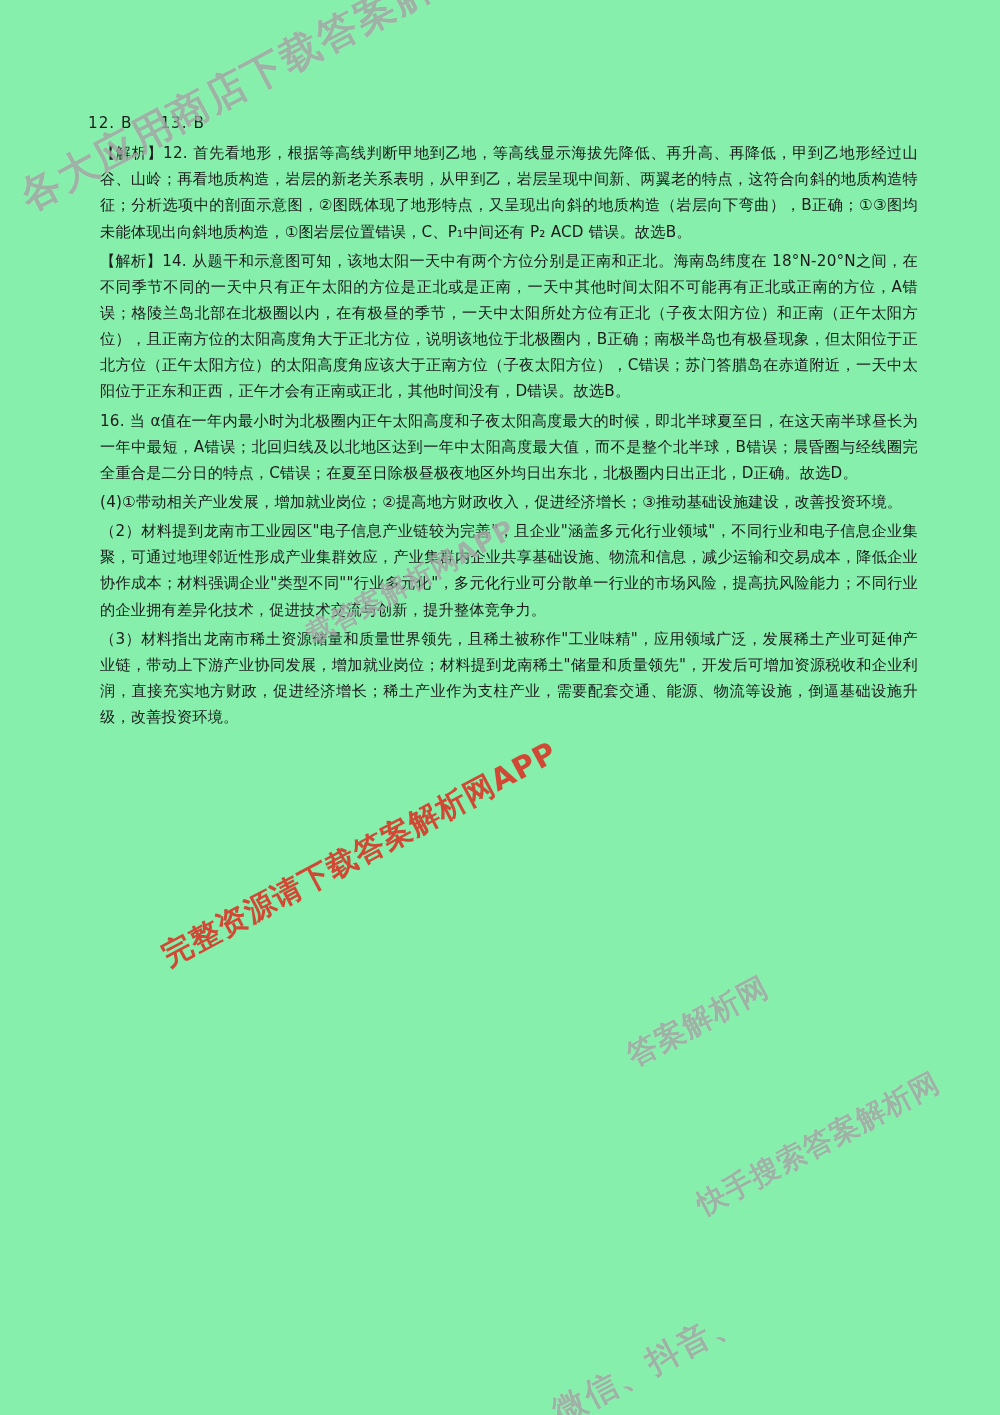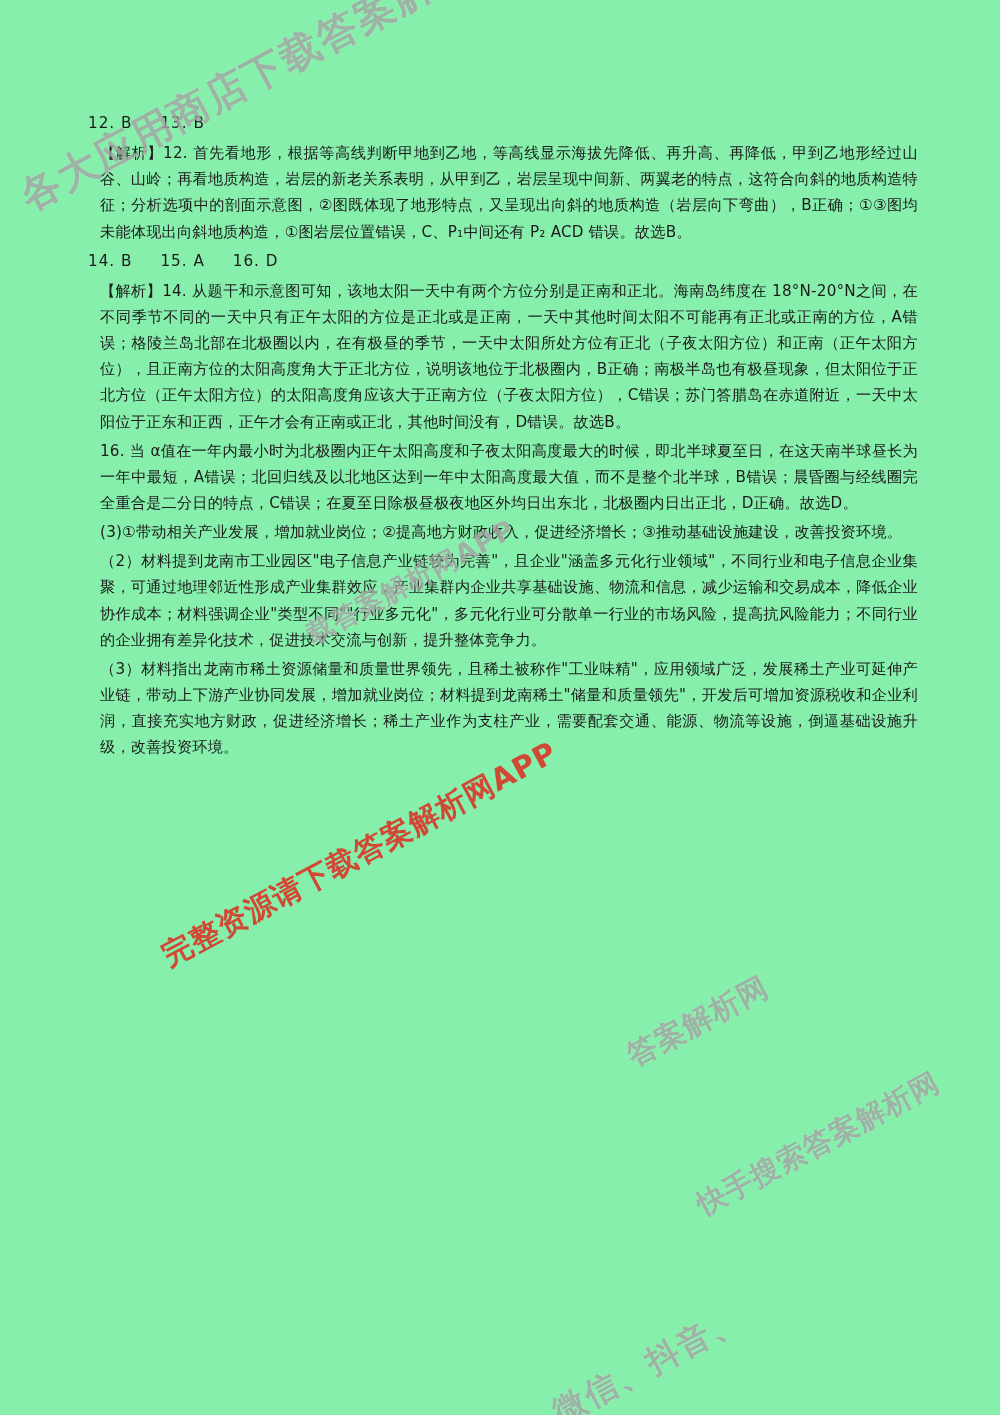--- a/index.html
+++ b/index.html
@@ -116,27 +116,24 @@
 <div id="page">
 
   <div class="doc-body">
 
     <div class="answer-line">
       <span>12. B</span><span class="gap"></span><span>13. B</span>
     </div>
 
     <p class="para">【解析】12. 首先看地形，根据等高线判断甲地到乙地，等高线显示海拔先降低、再升高、再降低，甲到乙地形经过山谷、山岭；再看地质构造，岩层的新老关系表明，从甲到乙，岩层呈现中间新、两翼老的特点，这符合向斜的地质构造特征；分析选项中的剖面示意图，②图既体现了地形特点，又呈现出向斜的地质构造（岩层向下弯曲），B正确；①③图均未能体现出向斜地质构造，①图岩层位置错误，C、P₁中间还有 P₂ ACD 错误。故选B。</p>
 
-    <div class="answer-line">
-      <span>14. B</span><span class="gap"></span><span>15. A</span><span class="gap"></span><span>16. D</span>
-    </div>
 
     <p class="para">【解析】14. 从题干和示意图可知，该地太阳一天中有两个方位分别是正南和正北。海南岛纬度在 18°N-20°N之间，在不同季节不同的一天中只有正午太阳的方位是正北或是正南，一天中其他时间太阳不可能再有正北或正南的方位，A错误；格陵兰岛北部在北极圈以内，在有极昼的季节，一天中太阳所处方位有正北（子夜太阳方位）和正南（正午太阳方位），且正南方位的太阳高度角大于正北方位，说明该地位于北极圈内，B正确；南极半岛也有极昼现象，但太阳位于正北方位（正午太阳方位）的太阳高度角应该大于正南方位（子夜太阳方位），C错误；苏门答腊岛在赤道附近，一天中太阳位于正东和正西，正午才会有正南或正北，其他时间没有，D错误。故选B。</p>
     <p class="para">16. 当 α值在一年内最小时为北极圈内正午太阳高度和子夜太阳高度最大的时候，即北半球夏至日，在这天南半球昼长为一年中最短，A错误；北回归线及以北地区达到一年中太阳高度最大值，而不是整个北半球，B错误；晨昏圈与经线圈完全重合是二分日的特点，C错误；在夏至日除极昼极夜地区外均日出东北，北极圈内日出正北，D正确。故选D。</p>
-    <p class="para">(3)①带动相关产业发展，增加就业岗位；②提高地方财政收入，促进经济增长；③推动基础设施建设，改善投资环境。</p>
+    <p class="para">(4)①带动相关产业发展，增加就业岗位；②提高地方财政收入，促进经济增长；③推动基础设施建设，改善投资环境。</p>
     <p class="para">（2）材料提到龙南市工业园区"电子信息产业链较为完善"，且企业"涵盖多元化行业领域"，不同行业和电子信息企业集聚，可通过地理邻近性形成产业集群效应，产业集群内企业共享基础设施、物流和信息，减少运输和交易成本，降低企业协作成本；材料强调企业"类型不同""行业多元化"，多元化行业可分散单一行业的市场风险，提高抗风险能力；不同行业的企业拥有差异化技术，促进技术交流与创新，提升整体竞争力。</p>
     <p class="para">（3）材料指出龙南市稀土资源储量和质量世界领先，且稀土被称作"工业味精"，应用领域广泛，发展稀土产业可延伸产业链，带动上下游产业协同发展，增加就业岗位；材料提到龙南稀土"储量和质量领先"，开发后可增加资源税收和企业利润，直接充实地方财政，促进经济增长；稀土产业作为支柱产业，需要配套交通、能源、物流等设施，倒逼基础设施升级，改善投资环境。</p>
 
   </div>
 
   <div class="wm wm-gray" id="wm1">各大应用商店下载答案解析网APP</div>
   <div class="wm wm-gray" id="wm2">载答案解析网APP</div>
   <div class="wm wm-red" id="wm3">完整资源请下载答案解析网APP</div>
   <div class="wm wm-gray" id="wm4">答案解析网</div>
   <div class="wm wm-gray" id="wm5">微信、抖音、</div>

